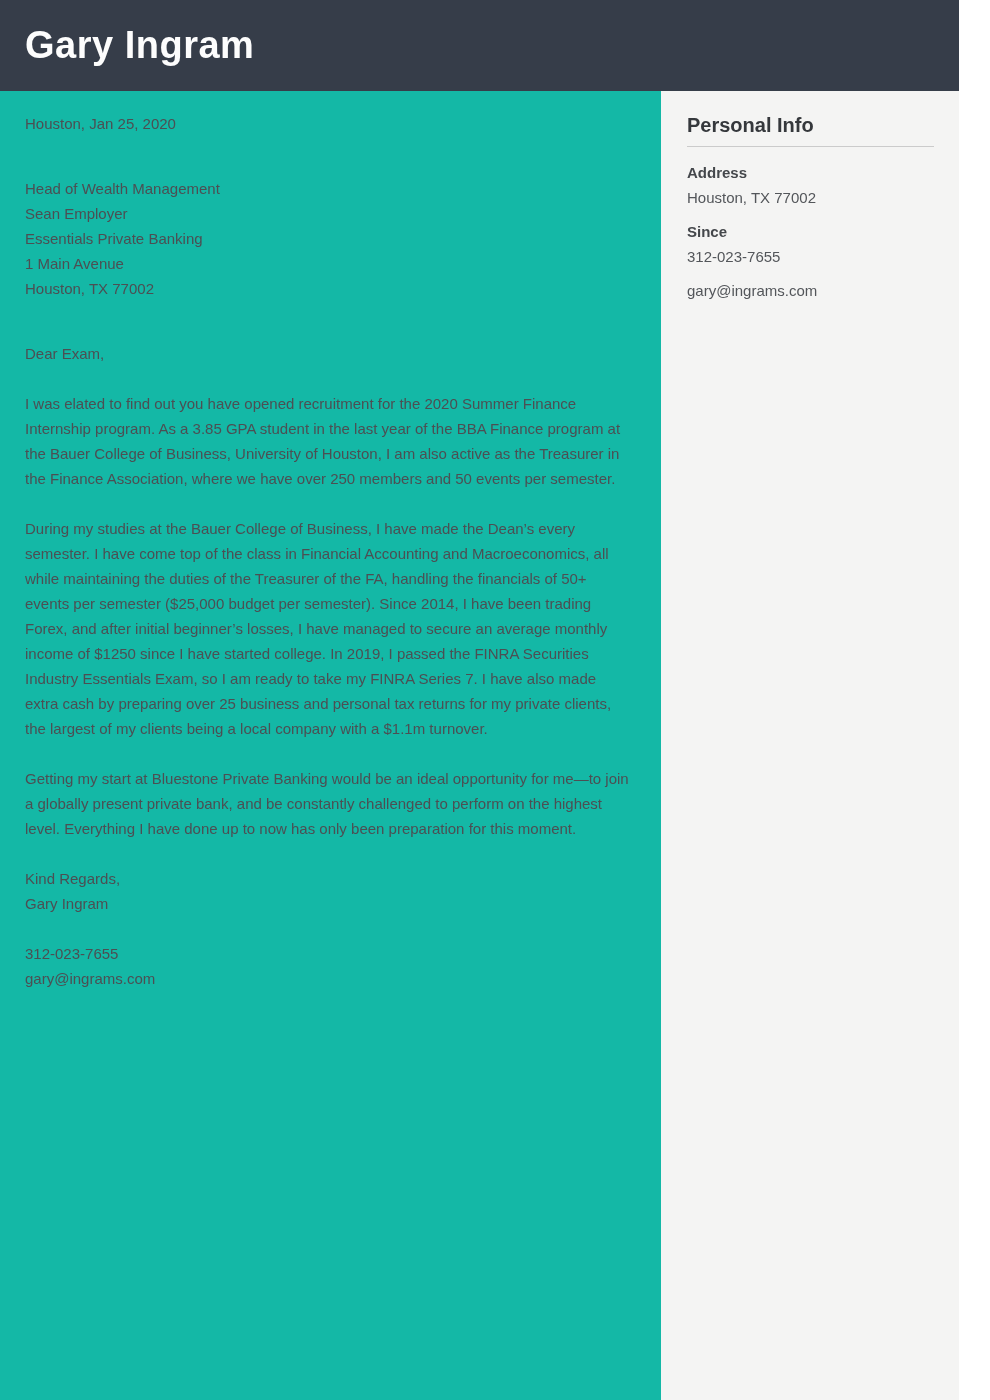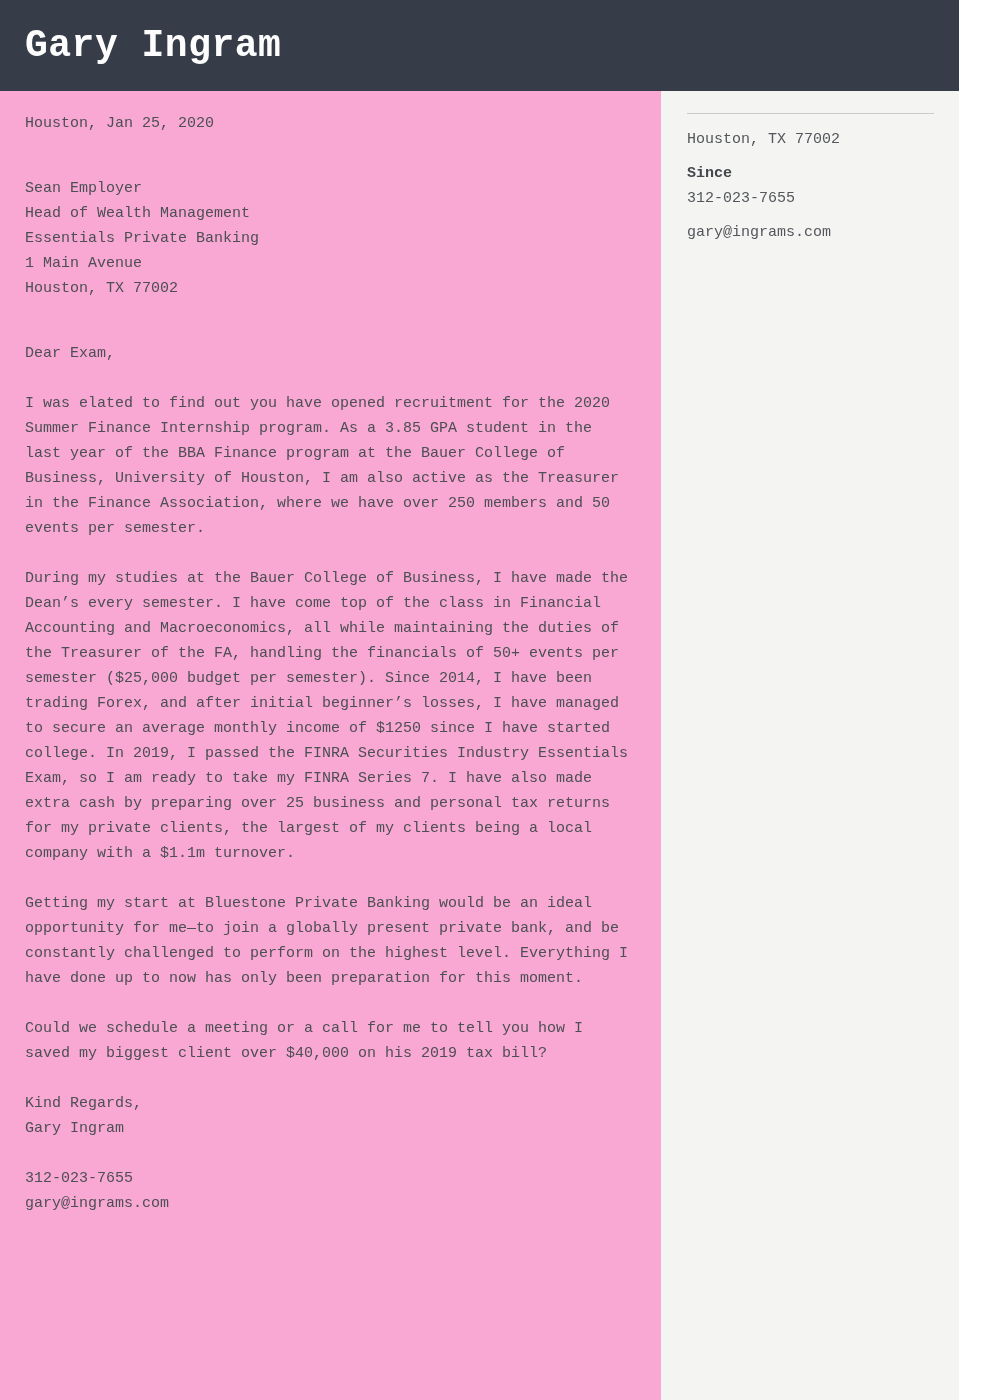--- a/index.html
+++ b/index.html
@@ -5,22 +5,21 @@
   * { box-sizing: border-box; }
   html, body { margin: 0; padding: 0; }
   body {
     width: 990px;
     background: #ffffff;
     font-family: "Liberation Sans", "DejaVu Sans", sans-serif;
   }
   .page {
     width: 959px;
     min-height: 1400px;
-    background: #f9a8d4;
-    font-family: Liberation Mono, monospace;
+    background: #14b8a6;
   }
   .header {
     height: 91px;
     background: #363d49;
     display: flex;
     align-items: center;
     padding: 0 25px;
   }
   .header h1 {
     margin: 0;
@@ -81,49 +80,50 @@
   <header class="header">
     <h1>Gary Ingram</h1>
   </header>
 
   <div class="content">
 
     <main class="letter">
       <p class="date">Houston, Jan 25, 2020</p>
 
       <div class="block">
+        <div>Head of Wealth Management</div>
         <div>Sean Employer</div>
-        <div>Head of Wealth Management</div>
         <div>Essentials Private Banking</div>
         <div>1 Main Avenue</div>
         <div>Houston, TX 77002</div>
       </div>
 
       <p>Dear Exam,</p>
 
       <p>I was elated to find out you have opened recruitment for the 2020 Summer Finance Internship program. As a 3.85 GPA student in the last year of the BBA Finance program at the Bauer College of Business, University of Houston, I am also active as the Treasurer in the Finance Association, where we have over 250 members and 50 events per semester.</p>
       <p>During my studies at the Bauer College of Business, I have made the Dean’s every semester. I have come top of the class in Financial Accounting and Macroeconomics, all while maintaining the duties of the Treasurer of the FA, handling the financials of 50+ events per semester ($25,000 budget per semester). Since 2014, I have been trading Forex, and after initial beginner’s losses, I have managed to secure an average monthly income of $1250 since I have started college. In 2019, I passed the FINRA Securities Industry Essentials Exam, so I am ready to take my FINRA Series 7. I have also made extra cash by preparing over 25 business and personal tax returns for my private clients, the largest of my clients being a local company with a $1.1m turnover.</p>
       <p>Getting my start at Bluestone Private Banking would be an ideal opportunity for me—to join a globally present private bank, and be constantly challenged to perform on the highest level. Everything I have done up to now has only been preparation for this moment.</p>
-      <p>Could we schedule a meeting or a call for me to tell you how I saved my biggest client over $40,000 on his 2019 tax bill?</p>
 
       <div class="closing">
         <div>Kind Regards,</div>
         <div>Gary Ingram</div>
       </div>
 
       <div class="contact">
         <div>312-023-7655</div>
         <div>gary@ingrams.com</div>
       </div>
     </main>
 
     <aside class="sidebar">
+      <h2>Personal Info</h2>
       <div class="rule"></div>
 
       <div class="section">
+        <div class="label">Address</div>
         <div>Houston, TX 77002</div>
       </div>
 
       <div class="section">
         <div class="label">Since</div>
         <div>312-023-7655</div>
       </div>
 
       <div class="section">
         <div>gary@ingrams.com</div>

